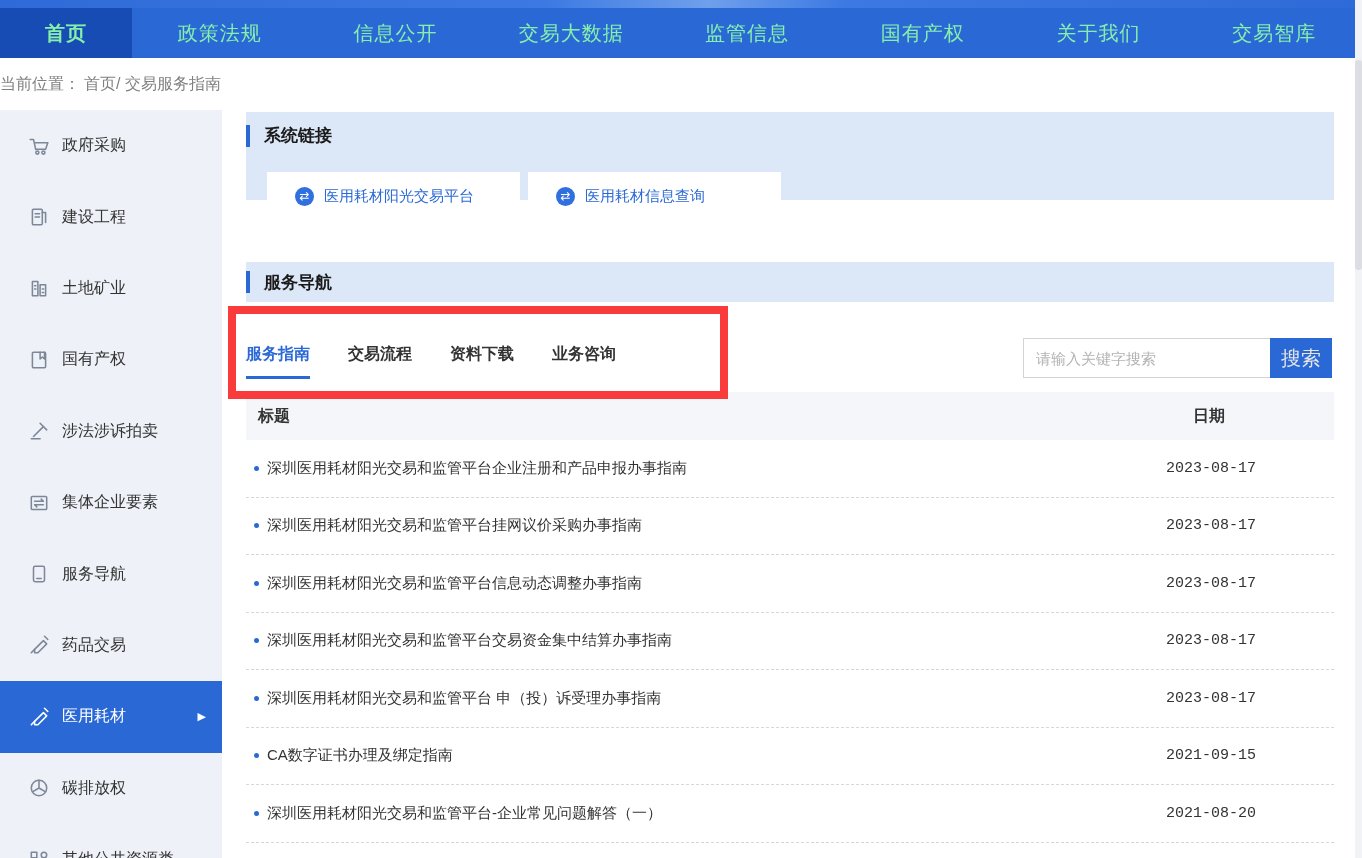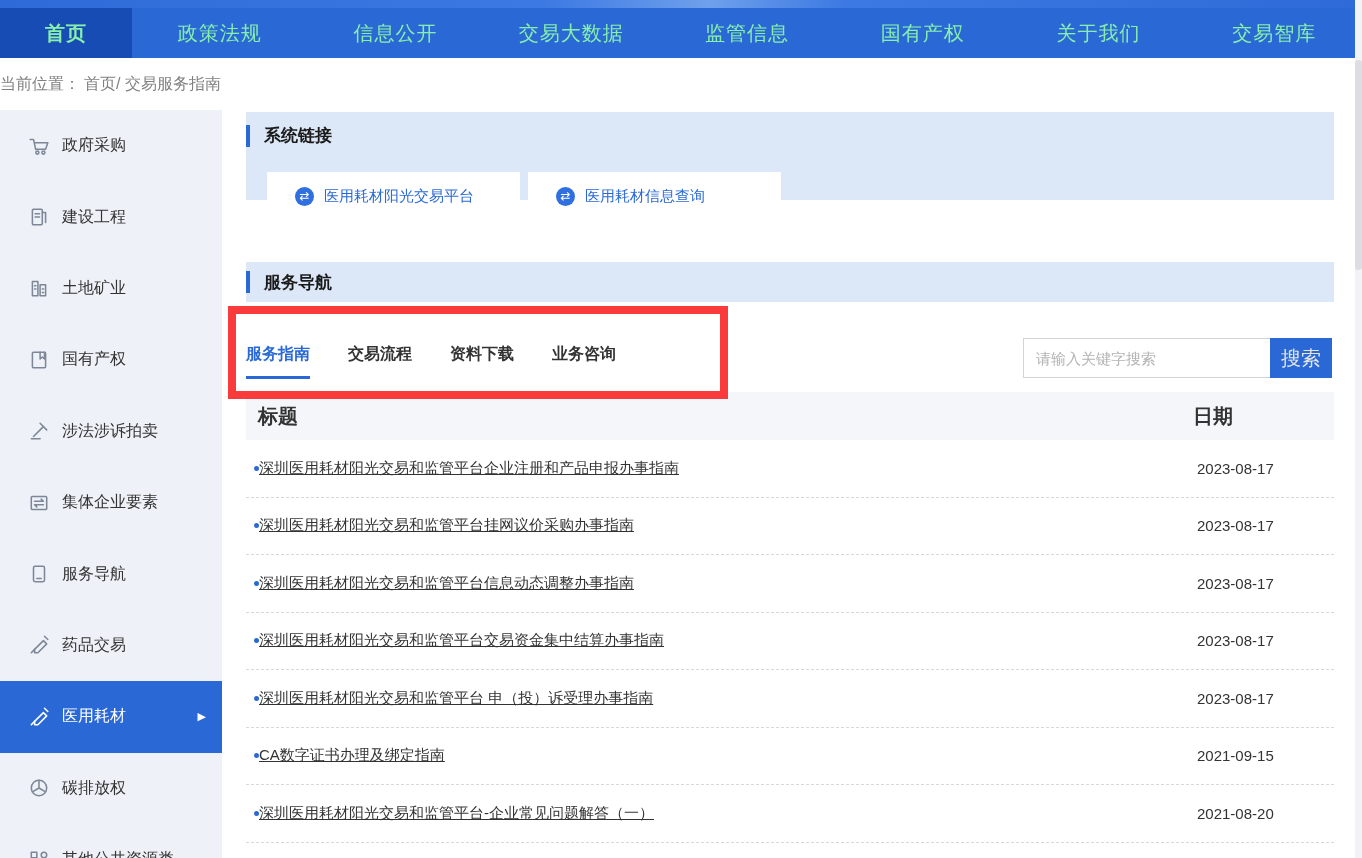--- a/index.html
+++ b/index.html
@@ -59,28 +59,28 @@
 
   .search-box { position:absolute; right:2px; top:28px; display:flex; }
   .search-input { width:247px; height:40px; border:1px solid #d4d4d4; border-right:none; outline:none;
     padding:0 12px; font-size:15px; color:#ec4899; font-family:"Liberation Sans","DejaVu Sans",sans-serif; }
   .search-input::placeholder { color:#b3b3b3; }
   .search-btn { width:62px; height:40px; background:#2a69d5; color:#e5e5e5; border:none; font-size:20px;
     cursor:pointer; font-family:"Liberation Sans","DejaVu Sans",sans-serif; }
 
   
   .table-header { position:absolute; left:0; top:282px; width:1088px; height:48px; background:#f4f6f9;
-    display:flex; align-items:center; font-size:20px; font-weight:bold; color:#333; }
+    display:flex; align-items:center; font-size:16px; font-weight:bold; color:#333; }
   .col-title { padding-left:12px; }
   .col-date { position:absolute; left:947px; }
   .rows { position:absolute; left:0; top:330px; width:1088px; list-style:none; }
   .row { height:57.5px; display:flex; align-items:center; border-bottom:1px dashed #d8d8d8; position:relative; }
   .row .bullet { width:5px; height:5px; border-radius:50%; background:#2a69d5; margin-left:8px; flex:0 0 5px; }
-  .row .row-title { font-size:15px; color:#333; cursor:pointer;text-decoration:underline; }
-  .row .row-date { position:absolute; left:951px; font-size:15px; color:#333; }
+  .row .row-title { margin-left:8px; font-size:15px; color:#333; cursor:pointer; }
+  .row .row-date { position:absolute; left:920px; font-size:15px; color:#333;font-family:Liberation Mono, monospace; }
 
   
   .annotation-rect { position:absolute; left:228px; top:306px; width:500px; height:93px;
     border:8px solid #f93b3b; z-index:50; pointer-events:none; }
 
   
   .scrollbar-track { position:absolute; right:0; top:0; width:7px; height:858px; background:#f2f3f6; }
   .scrollbar-thumb { position:absolute; right:0; top:60px; width:7px; height:210px; background:#dcdee3; border-radius:3px; }
 </style>
 </head>

